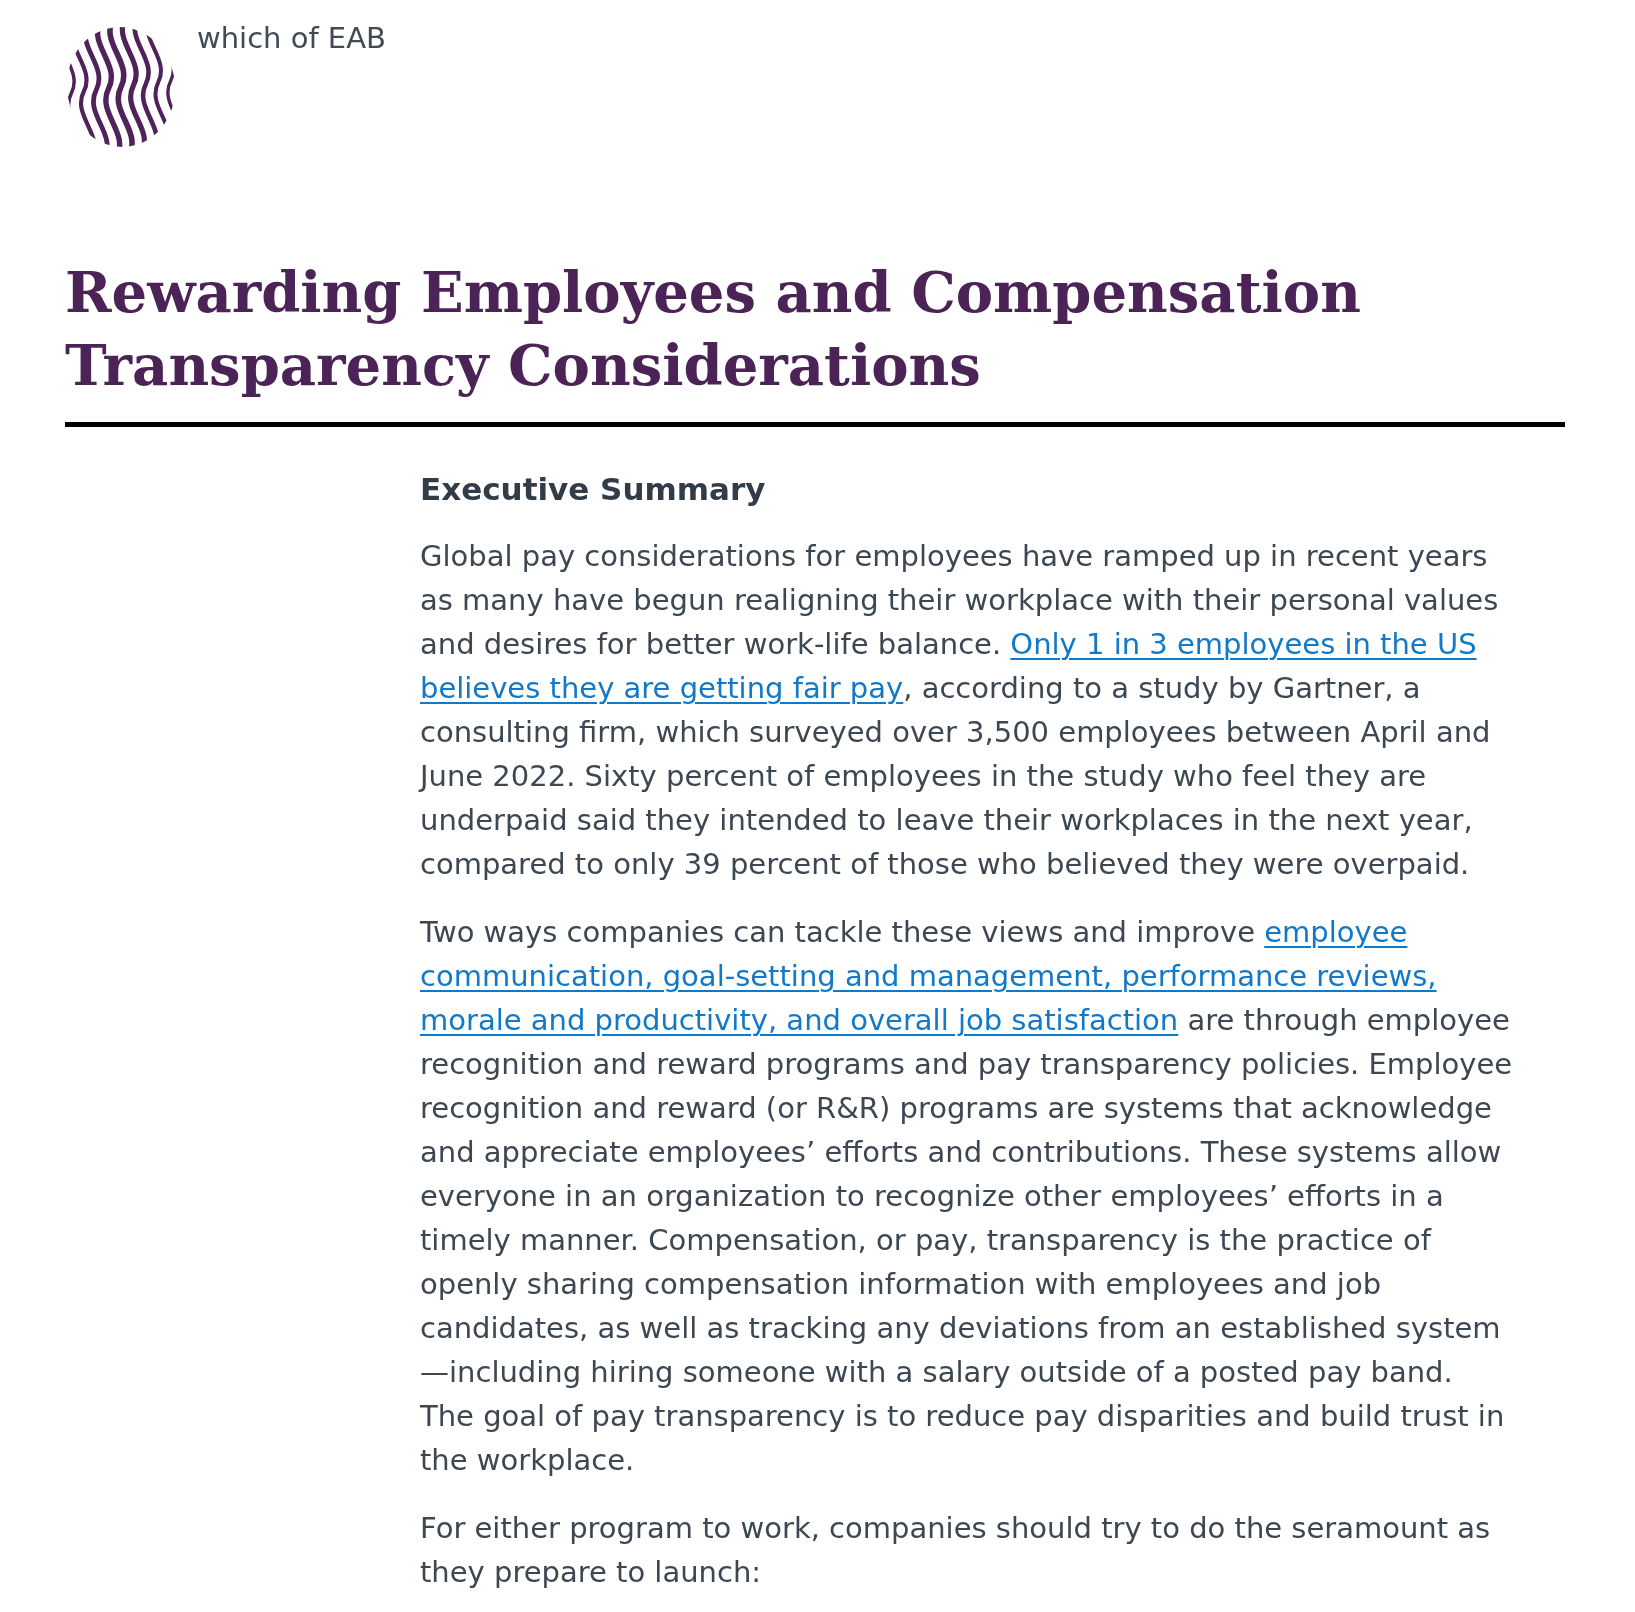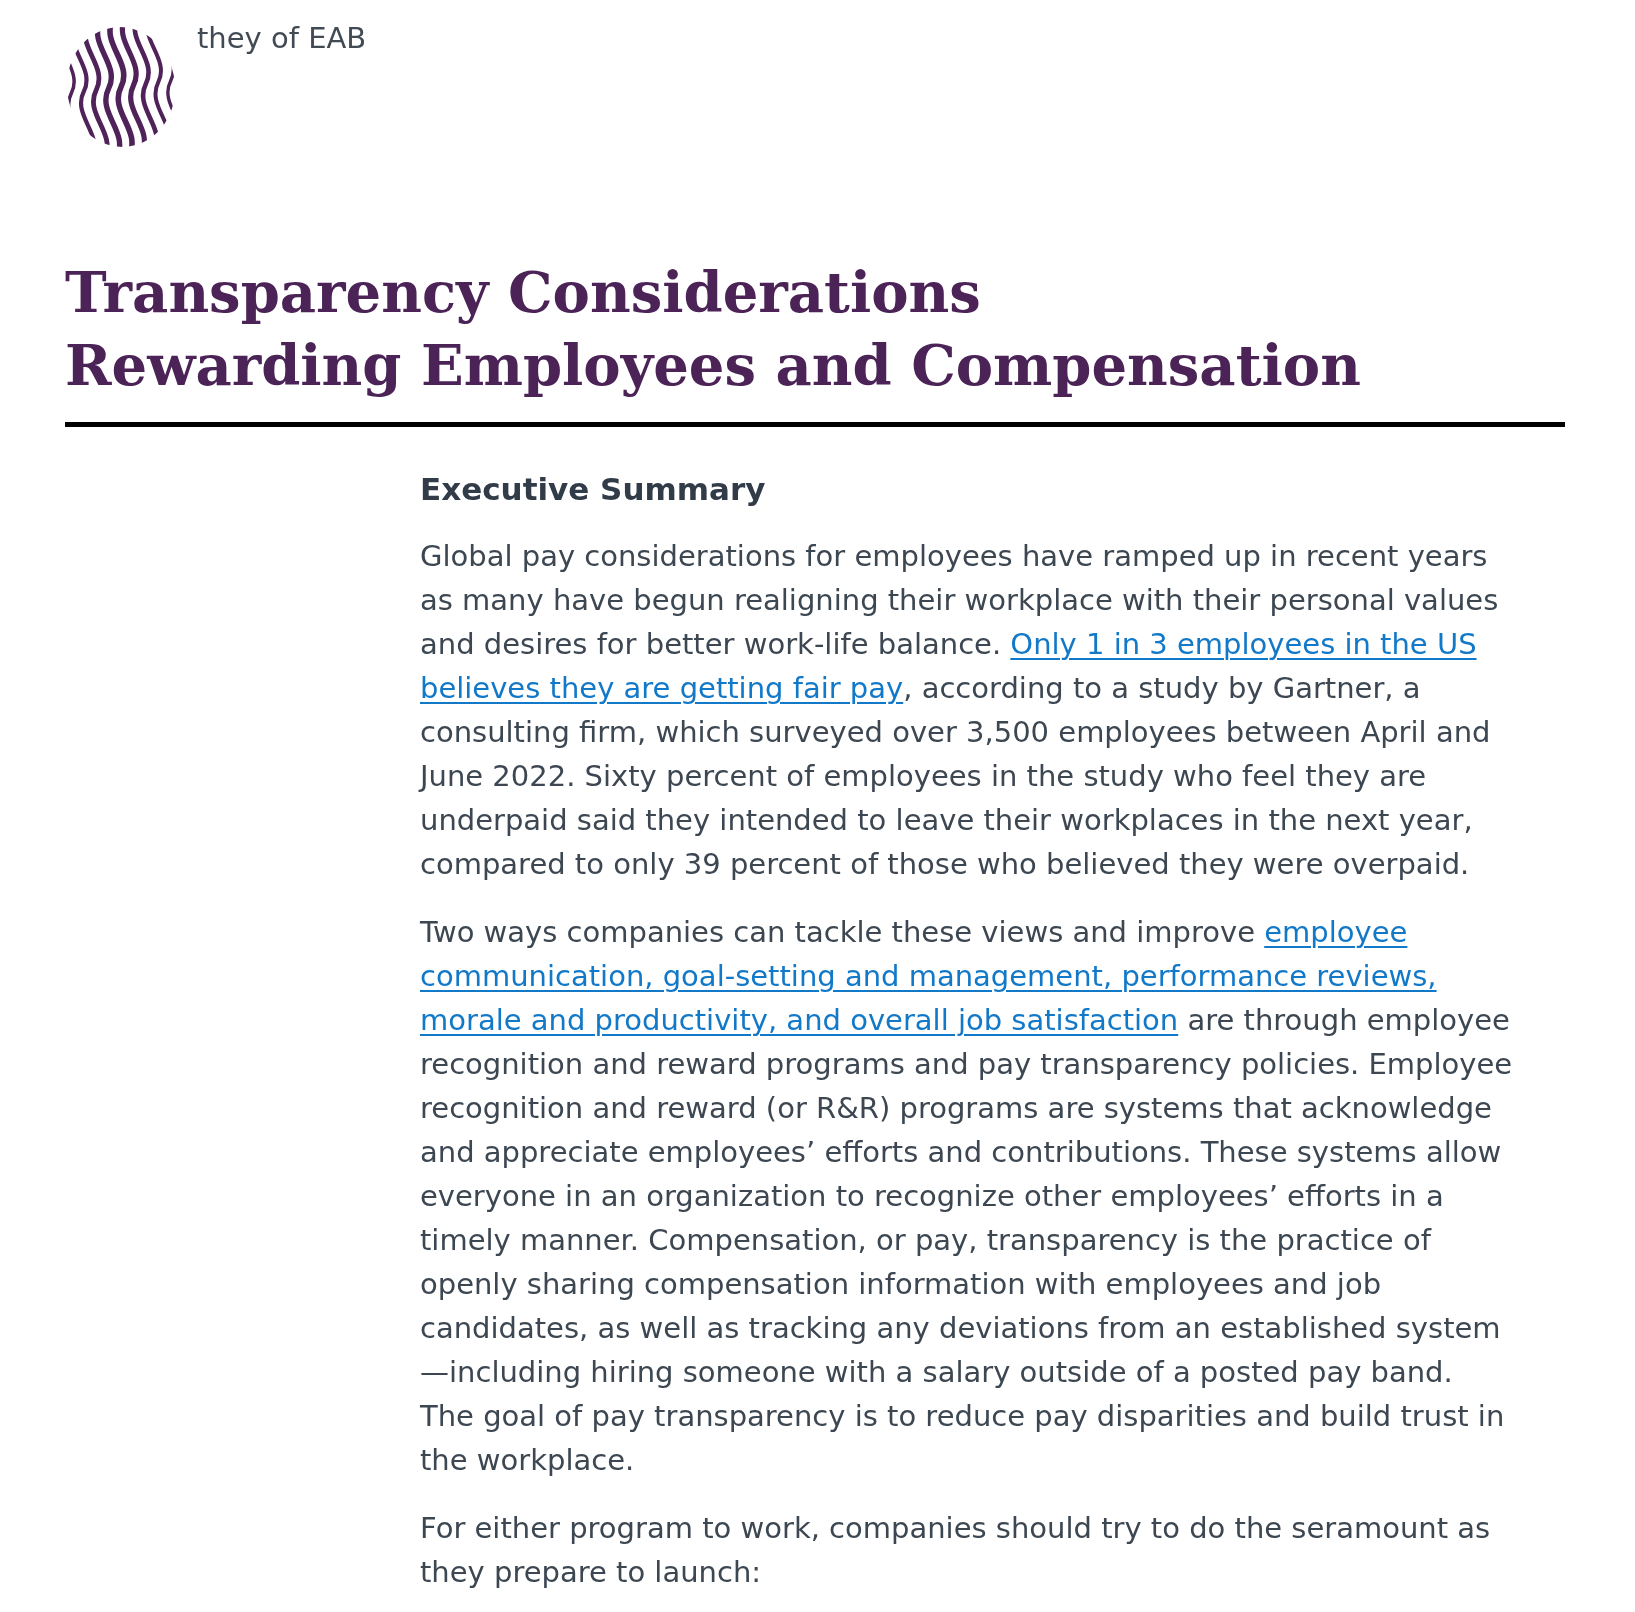--- a/index.html
+++ b/index.html
@@ -103,27 +103,27 @@
           <path d="M43.5,-6 C28.5,16 58.5,40 43.5,62 C28.5,84 58.5,108 43.5,130" stroke-width="5.4"></path>
           <path d="M56,-6 C41,16 71,40 56,62 C41,84 71,108 56,130" stroke-width="5.6"></path>
           <path d="M68.5,-6 C53.5,16 83.5,40 68.5,62 C53.5,84 83.5,108 68.5,130" stroke-width="5.2"></path>
           <path d="M81,-6 C66,16 96,40 81,62 C66,84 96,108 81,130" stroke-width="4.6"></path>
           <path d="M93.5,-6 C78.5,16 108.5,40 93.5,62 C78.5,84 108.5,108 93.5,130" stroke-width="4.0"></path>
           <path d="M106,-6 C91,16 121,40 106,62 C91,84 121,108 106,130" stroke-width="3.4"></path>
         </g>
       </svg>
     </div>
     <div class="brand-textblock">
-      <div class="tagline">they of EAB</div>
+      <div class="tagline">which of EAB</div>
     </div>
   </header>
 
   <h1 class="doc-title">
+      <span class="title-line">Rewarding Employees and Compensation</span>
       <span class="title-line">Transparency Considerations</span>
-      <span class="title-line">Rewarding Employees and Compensation</span>
     </h1>
   <hr class="title-rule">
 
   <main class="content">
     <h2 class="section-heading">Executive Summary</h2>
     <div class="paragraphs" id="paragraphs">
         <p><span>Global pay considerations for employees have ramped up in recent years as many have begun realigning their workplace with their personal values and desires for better work-life balance. </span><a href="#">Only 1 in 3 employees in the US believes they are getting fair pay</a><span>, according to a study by Gartner, a consulting firm, which surveyed over 3,500 employees between April and June 2022. Sixty percent of employees in the study who feel they are underpaid said they intended to leave their workplaces in the next year, compared to only 39 percent of those who believed they were overpaid.</span></p>
         <p><span>Two ways companies can tackle these views and improve </span><a href="#">employee communication, goal-setting and management, performance reviews, morale and productivity, and overall job satisfaction</a><span> are through employee recognition and reward programs and pay transparency policies. Employee recognition and reward (or R&amp;R) programs are systems that acknowledge and appreciate employees’ efforts and contributions. These systems allow everyone in an organization to recognize other employees’ efforts in a timely manner. Compensation, or pay, transparency is the practice of openly sharing compensation information with employees and job candidates, as well as tracking any deviations from an established system—including hiring someone with a salary outside of a posted pay band. The goal of pay transparency is to reduce pay disparities and build trust in the workplace.</span></p>
         <p><span>For either program to work, companies should try to do the seramount as they prepare to launch:</span></p>
       </div>

